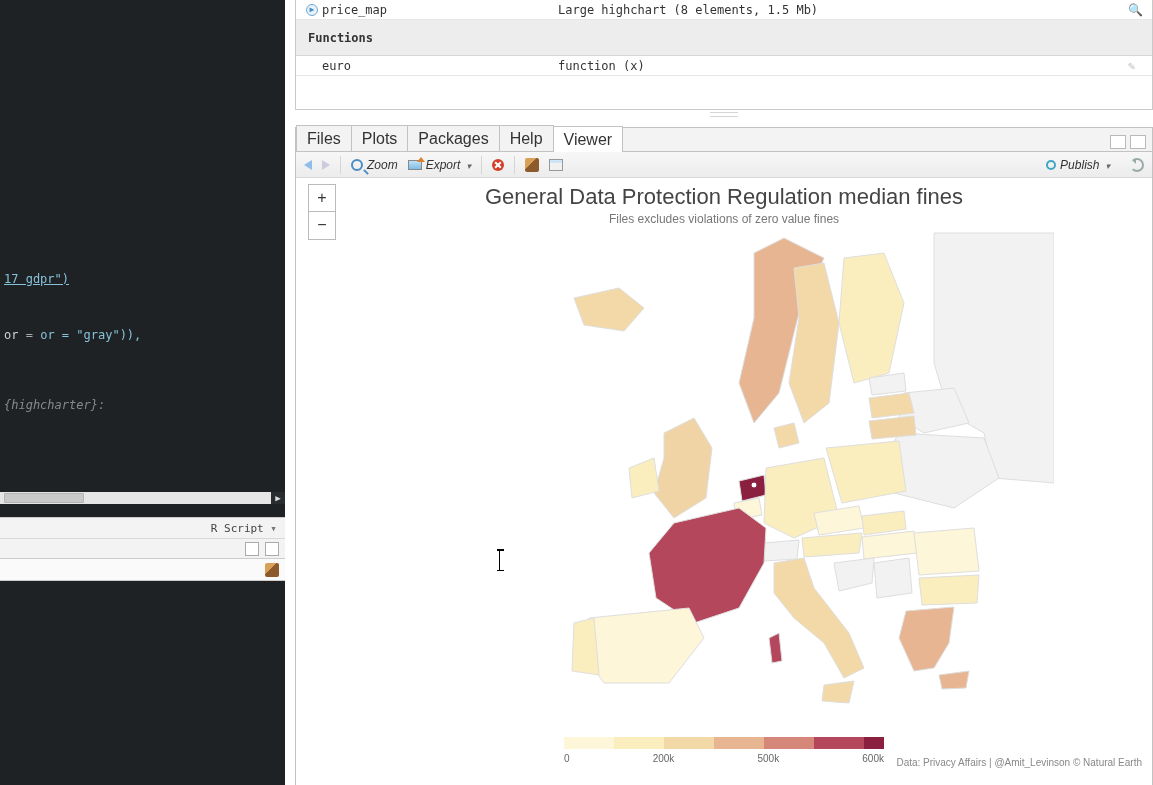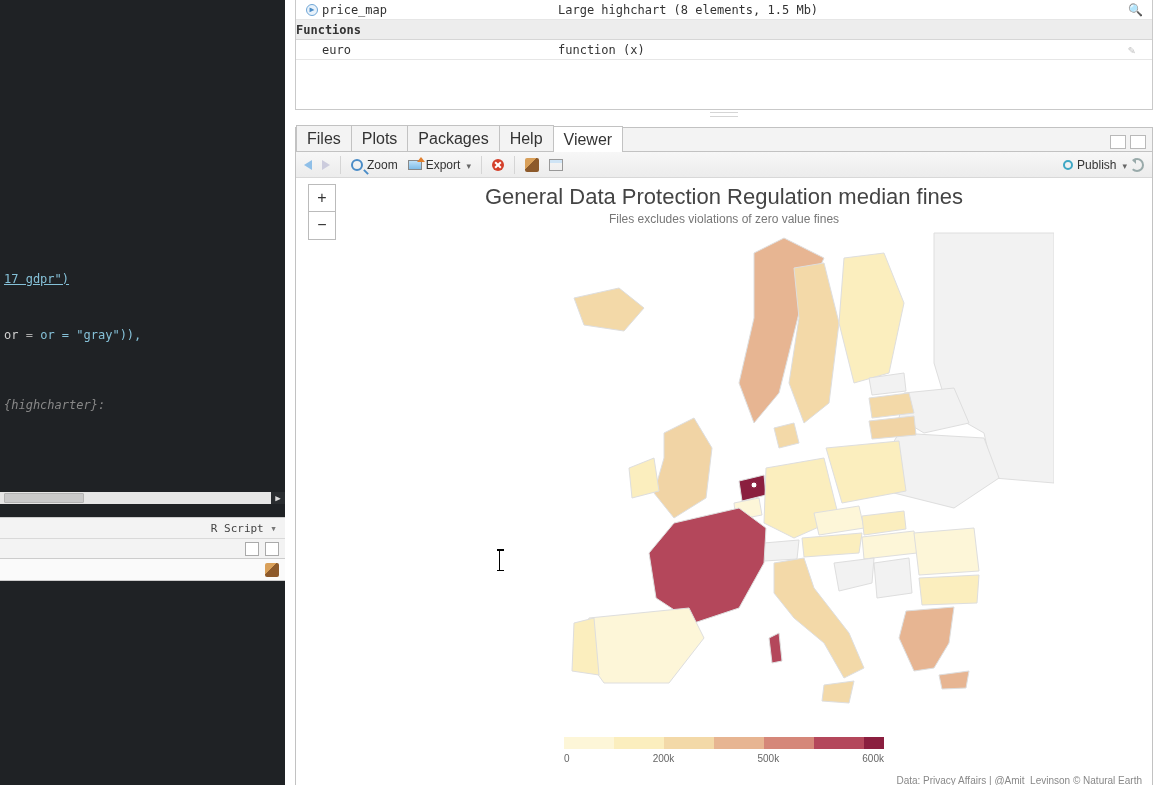--- a/index.html
+++ b/index.html
@@ -94,22 +94,22 @@
     height: 20px;
     border-bottom: 1px solid #e6e6e6;
     font-family: Consolas, Menlo, monospace;
     font-size: 12px;
     align-items: center;
   }
   .env-row .c1 { width: 226px; padding-left: 10px; display: flex; align-items: center; gap: 4px;}
   .env-row .c2 { flex: 1; margin-left: 36px; }
   .env-row .c3 { width: 24px; color: #bbb; }
   .env-sect {
-    height: 20px; background: #ededed;
-    font-weight: bold; padding-left: 0;
+    height: 36px; background: #ededed;
+    font-weight: bold; padding-left: 12px;
     display: flex; align-items: center;
     border-bottom: 1px solid #d6d6d6;
     font-family: Consolas, Menlo, monospace;
   }
   .circ {
     width: 12px; height: 12px; border-radius: 6px;
     border: 1px solid #6fa6d6; background: #e8f2fb;
     display: inline-flex; align-items: center; justify-content: center;
     color: #4a8cc7; font-size: 8px; line-height: 1;
   }
@@ -148,57 +148,58 @@
     width: 16px; height: 14px; border: 1px solid #b9b9b9; background: #fff;
   }
 
   .toolbar {
     height: 26px;
     background: linear-gradient(#f7f7f7, #ececec);
     border-bottom: 1px solid #d8d8d8;
     display: flex; align-items: center; gap: 10px;
     padding: 0 8px;
     font-size: 12px;
+    font-style: italic;
   }
   .tb-btn { display: inline-flex; align-items: center; gap: 4px; cursor: pointer; }
   .tb-btn .caret::after { content: "\25BE"; font-size: 9px; color: #666; margin-left: 2px; }
   .tb-sep { width: 1px; height: 18px; background: #d5d5d5; }
   .arrow-left  { width:0;height:0;border-top:5px solid transparent;border-bottom:5px solid transparent;border-right:8px solid #8fbfe8; }
   .arrow-right { width:0;height:0;border-top:5px solid transparent;border-bottom:5px solid transparent;border-left:8px solid #ccd; }
   .mag { width:12px;height:12px;border:2px solid #4a8cc7;border-radius:50%;position:relative;}
   .mag::after{content:"";position:absolute;width:6px;height:2px;background:#4a8cc7;left:10px;top:10px;transform:rotate(45deg);}
   .export-ico { width:14px;height:10px;border:1px solid #888;position:relative;background:linear-gradient(#bfe0f7,#7fbce8);}
   .export-ico::after{content:"";position:absolute;right:-4px;top:-4px;width:0;height:0;border-left:4px solid transparent;border-right:4px solid transparent;border-bottom:5px solid #e07f2e;}
   .stop-ico { width:12px;height:12px;border-radius:50%;background:#d43f2a; position:relative;}
   .stop-ico::before,.stop-ico::after{content:"";position:absolute;left:2px;top:5px;width:8px;height:2px;background:#fff;}
   .stop-ico::before{transform:rotate(45deg);} .stop-ico::after{transform:rotate(-45deg);}
   .broom { width:14px;height:14px;background:linear-gradient(135deg,#d9a05a 40%,#8d5a2b 40%);border-radius:2px;}
   .window-ico { width:14px;height:12px;border:1px solid #999;position:relative;}
   .window-ico::before{content:"";position:absolute;top:0;left:0;right:0;height:3px;background:#cfe4f5;}
   .publish-dot{width:10px;height:10px;border:2px solid #3fa7c4;border-radius:50%;}
   .refresh{width:14px;height:14px;border:2px solid #9aa;border-left-color:transparent;border-radius:50%;position:relative;}
   .refresh::after{content:"";position:absolute;top:-2px;left:-2px;border:3px solid transparent;border-right-color:#9aa;}
 
-  .toolbar .right-tools{ margin-left:auto; display:flex; align-items:center; gap:3px;}
+  .toolbar .right-tools{ margin-left:auto; display:flex; align-items:center; gap:20px;}
 
   
   .viewer-body {
     flex: 1; position: relative; background: #fff; overflow: hidden;
   }
   .map-title { text-align: center; font-size: 22px; color: #444; margin-top: 6px;}
   .map-sub   { text-align: center; font-size: 12px; color: #777; margin-top: 2px;}
   .zoom-ctrl {
     position: absolute; left: 12px; top: 6px;
     width: 28px; border: 1px solid #bbb; background: #fff;
     font-size: 16px; text-align: center;
   }
   .zoom-ctrl div { height: 27px; line-height: 26px; cursor: pointer;}
   .zoom-ctrl div:first-child { border-bottom: 1px solid #bbb;}
   .credits {
-    position: absolute; right: 10px; bottom: 0;
+    position: absolute; right: 10px; bottom: 18px;
     font-size: 10px; color: #888;
   }
   .map-svg {
     position: absolute; left: 0; right: 0; top: 45px; bottom: 75px;
     display: flex; justify-content: center; align-items: flex-start;
   }
   .map-svg svg { width: 660px; height: 490px; }
   .country { stroke: #dedede; stroke-width: 1; }
   .legend {
     position: absolute; left: 0; right: 0; bottom: 22px;

